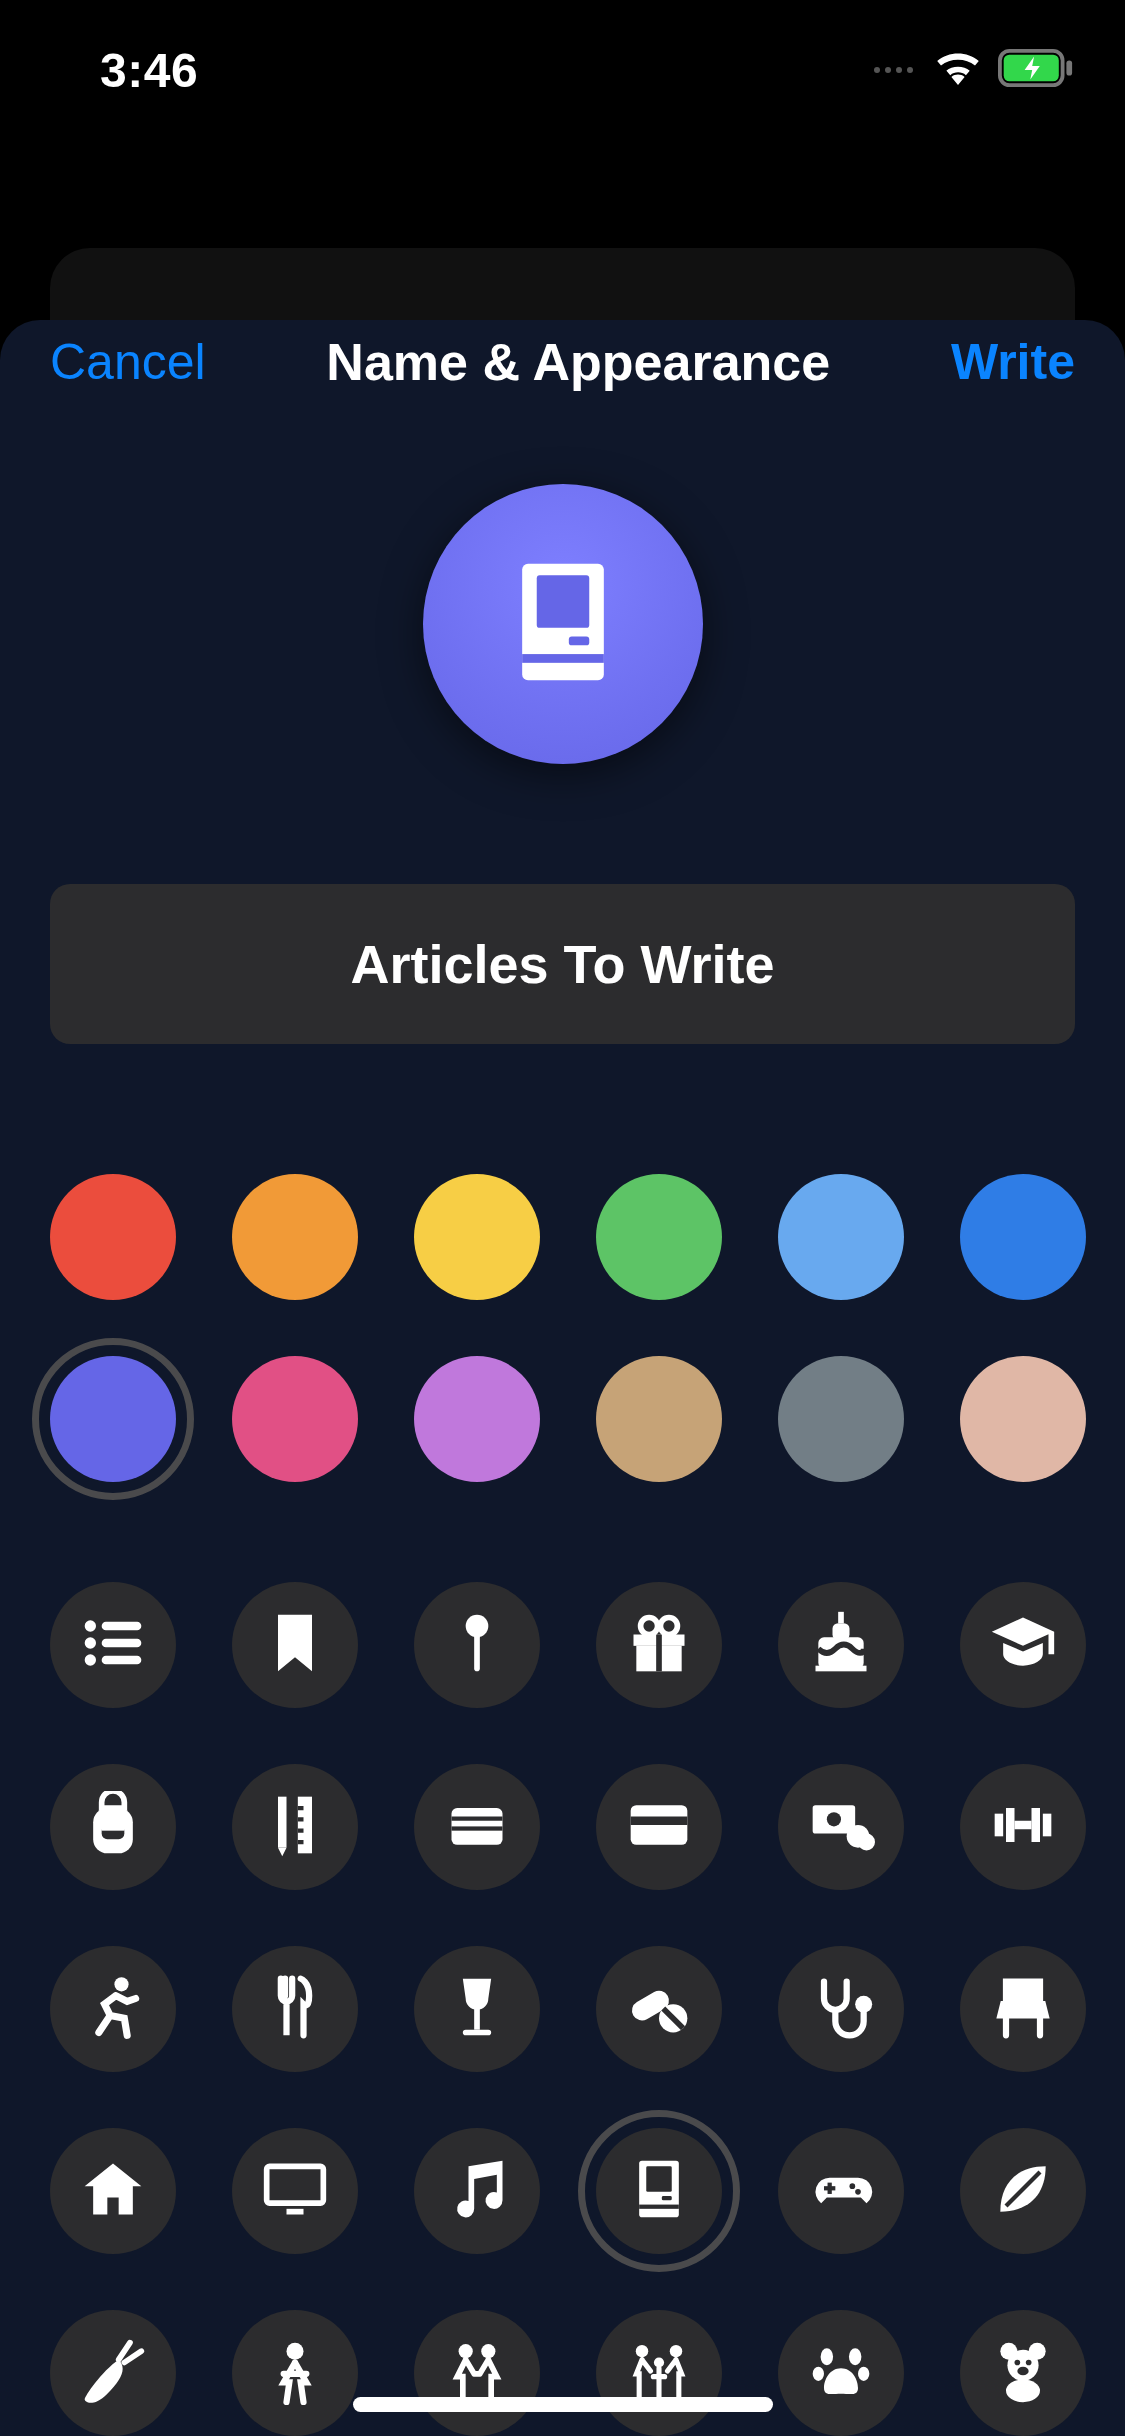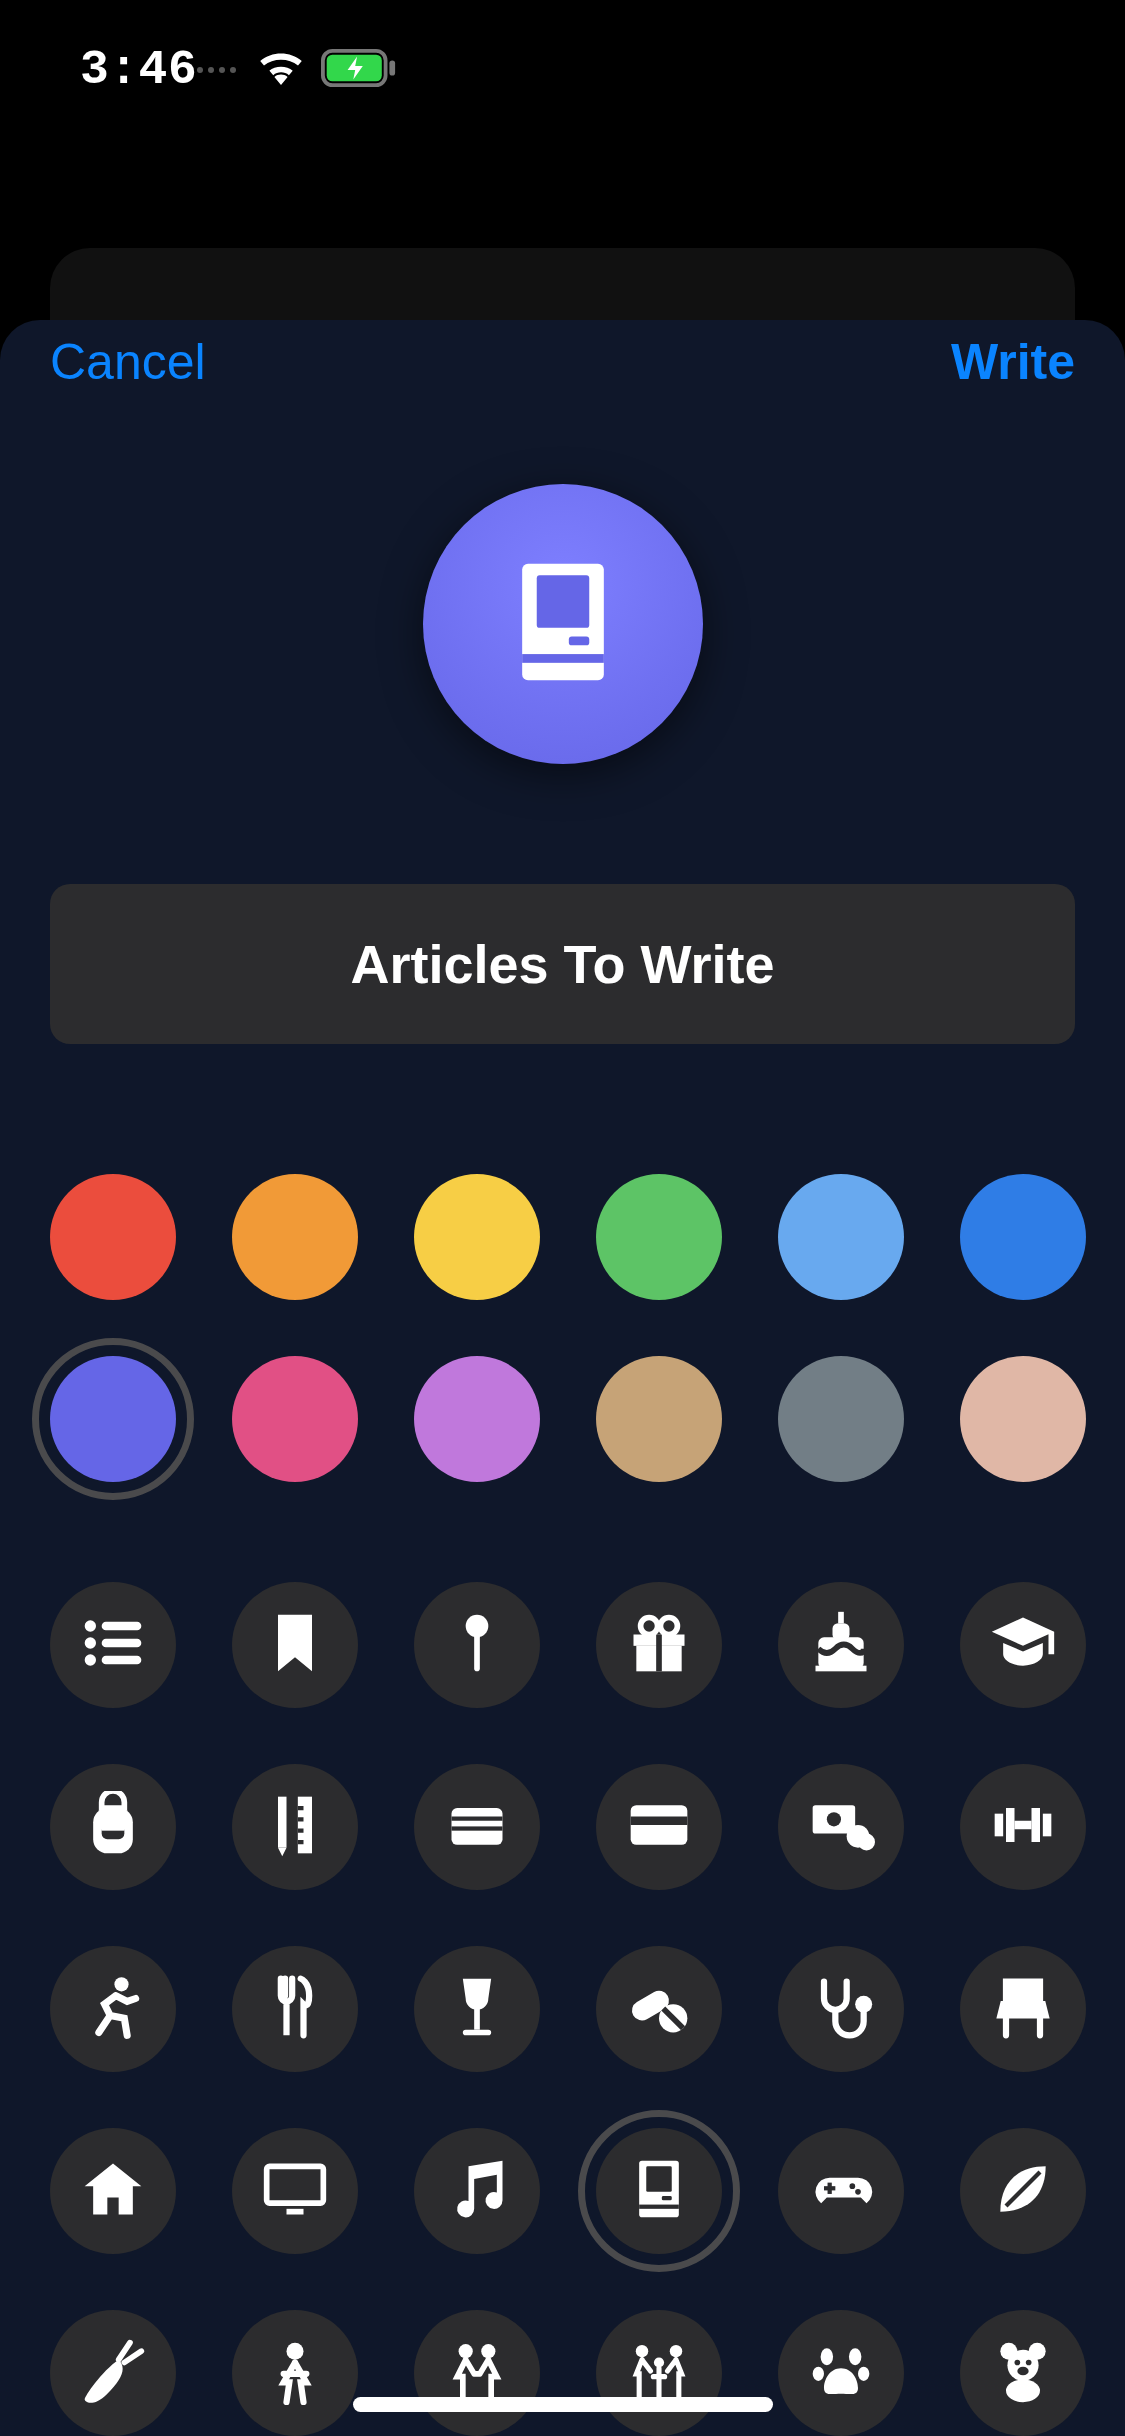--- a/index.html
+++ b/index.html
@@ -8,22 +8,22 @@
     height: 2436px;
     background: #000;
     font-family: -apple-system, "SF Pro Text", "Helvetica Neue", Arial, sans-serif;
     color: #fff;
     overflow: hidden;
   }
   .status-bar {
     height: 140px;
     display: flex;
     align-items: center;
-    padding: 0 50px 0 80px;
-    font-family: Liberation Mono, monospace;
+    justify-content: space-between;
+    padding: 0 50px 0 100px;
   }
   .status-time {
     font-size: 48px;
     font-weight: 600;
     letter-spacing: 0.5px;
   }
   .status-right {
     display: flex;
     align-items: center;
     gap: 16px;
@@ -203,20 +203,21 @@
     </span>
   </div>
 </div>
 
 <div class="sheet-peek"></div>
 
 <div class="sheet">
 
   <div class="sheet-header">
     <button class="hdr-btn">Cancel</button>
+    <div class="hdr-title">Name &amp; Appearance</div>
     <button class="hdr-btn done">Write</button>
   </div>
 
   <div class="preview-wrap">
     <div class="preview-circle" id="preview-circle" style="background: radial-gradient(circle at 50% 35%, rgb(126, 127, 255), rgb(101, 102, 231));">
       <span id="preview-icon" style="color: rgb(101, 102, 231);"><svg viewBox="0 0 24 24" width="140" height="140">
             <rect x="5" y="2" width="14" height="20" rx="1" fill="#fff"></rect>
             <rect x="7.5" y="4" width="9" height="9" rx="0.5" fill="currentColor"></rect>
             <rect x="13" y="14.5" width="3.5" height="1.5" rx="0.5" fill="currentColor"></rect>
             <rect x="5" y="17.5" width="14" height="1.5" fill="currentColor"></rect>

